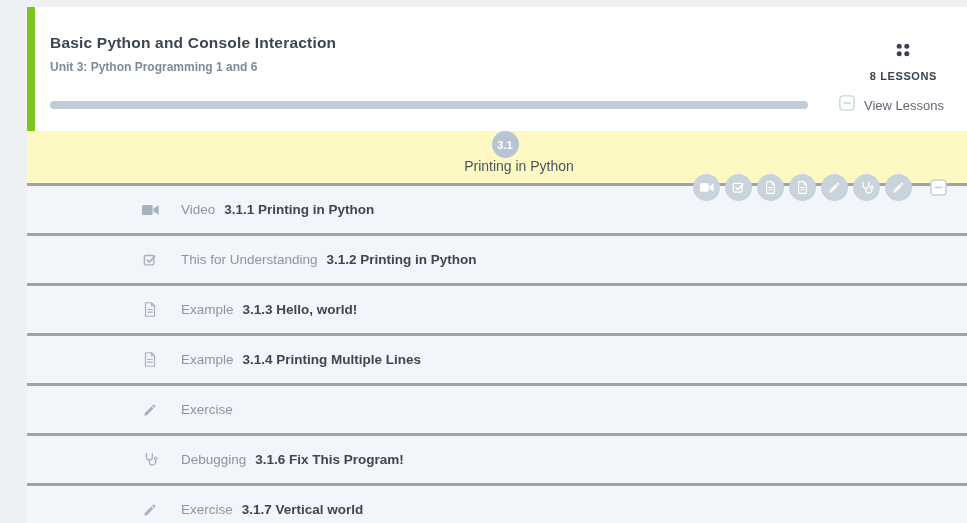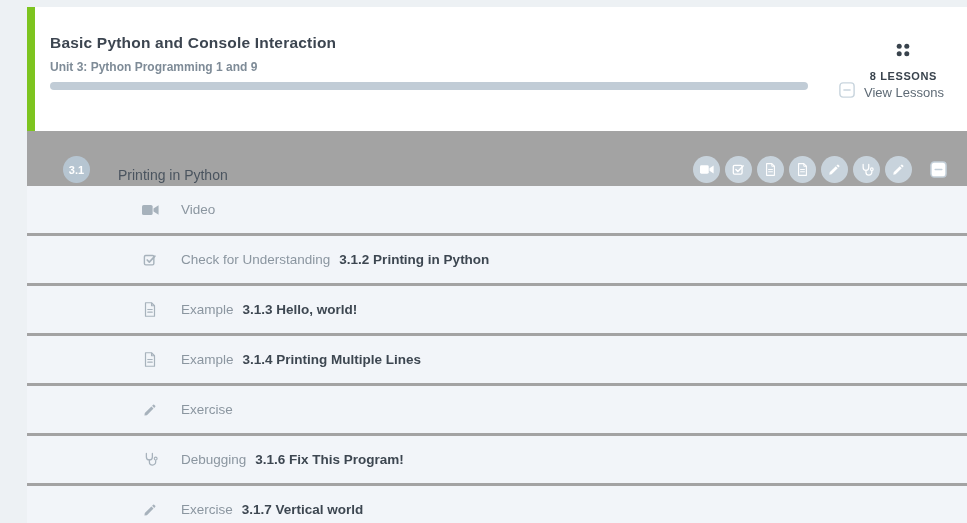--- a/index.html
+++ b/index.html
@@ -29,36 +29,37 @@
   .unit-subtitle {
     margin-top: 8px; font-size: 12px; font-weight: 600; color: #7e8b97;
   }
   .lessons-count {
     display: flex; align-items: center; gap: 9px;
     margin: 9px 30px 0 0; color: #39434d; flex-direction: column;
   }
   .lessons-count-label {
     font-size: 11px; font-weight: bold; letter-spacing: 0.6px; color: #39434d;
   }
-  .progress-row { display: flex; }
+  .progress-row { display: flex; align-items: center; margin-top: 13px; }
   .progress-track {
     width: 758px; height: 8px; border-radius: 4px; background: #c1ccd6;
   }
   .view-lessons {
     display: flex; align-items: center; gap: 9px; margin-left: 31px;
     color: #c9d5de; cursor: pointer;
   }
   .view-lessons-label { font-size: 13px; color: #5e6a75; }
 
   
   .section-row {
-    background: #a3a3a3;
+    background: #fef9c3;
     height: 52px;
-    display: flex; align-items: flex-end;
+    display: flex; align-items: center;
     padding: 0 20px 0 36px;
+    flex-direction: column;
   }
   .section-badge {
     width: 27px; height: 27px; border-radius: 50%;
     background: #b6c5d1; color: #ffffff;
     font-size: 11px; font-weight: bold;
     display: flex; align-items: center; justify-content: center;
     flex: none;
   }
   .section-title { margin-left: 28px; font-size: 14px; color: #4a545f; }
   .section-icons { margin-left: auto; display: flex; align-items: center; gap: 5px; }
@@ -90,21 +91,21 @@
 </style>
 </head>
 <body>
 
 <div class="card">
 
   <section class="unit-header">
     <div class="unit-header-top">
       <div>
         <h1 class="unit-title">Basic Python and Console Interaction</h1>
-        <div class="unit-subtitle">Unit 3: Python Programming 1 and 9</div>
+        <div class="unit-subtitle">Unit 3: Python Programming 1 and 6</div>
       </div>
       <div class="lessons-count">
         <span>
           <svg width="14" height="14" viewBox="0 0 14 14" fill="currentColor">
             <circle cx="3.2" cy="3.2" r="2.5"></circle>
               <circle cx="10.8" cy="3.2" r="2.5"></circle>
             <circle cx="3.2" cy="10.8" r="2.5"></circle>
               <circle cx="10.8" cy="10.8" r="2.5"></circle>
           </svg>
         </span>
@@ -184,30 +185,31 @@
   <ul class="lesson-list">
 
     <li class="lesson-row">
       <span class="row-icon">
         <svg width="17" height="12" viewBox="0 0 20 14" fill="currentColor">
           <rect x="0" y="1" width="12.5" height="12" rx="2"></rect>
             <path d="M13.5 5.2 19.5 1.4v11.2L13.5 8.8z"></path>
         </svg>
       </span>
       <span class="row-label">Video</span>
+      <span class="row-title">3.1.1 Printing in Python</span>
     </li>
 
     <li class="lesson-row">
       <span class="row-icon">
         <svg width="14" height="14" viewBox="0 0 20 20" fill="none" stroke="currentColor">
           <rect x="2" y="3.5" width="13.5" height="13.5" rx="2" stroke-width="2"></rect>
           <path d="M6 10l3 3 8-8.5" stroke-width="2.4" stroke-linecap="round" stroke-linejoin="round"></path>
         </svg>
       </span>
-      <span class="row-label">Check for Understanding</span>
+      <span class="row-label">This for Understanding</span>
       <span class="row-title">3.1.2 Printing in Python</span>
     </li>
 
     <li class="lesson-row">
       <span class="row-icon">
         <svg width="12" height="15" viewBox="0 0 16 20" fill="none" stroke="currentColor">
           <path d="M2 1h8l4 4v14H2z" stroke-width="1.6" stroke-linejoin="round"></path>
           <path d="M10 1v4h4" stroke-width="1.4" stroke-linejoin="round"></path>
           <path d="M5 10h6M5 13.5h6" stroke-width="1.4" stroke-linecap="round"></path>
         </svg>

